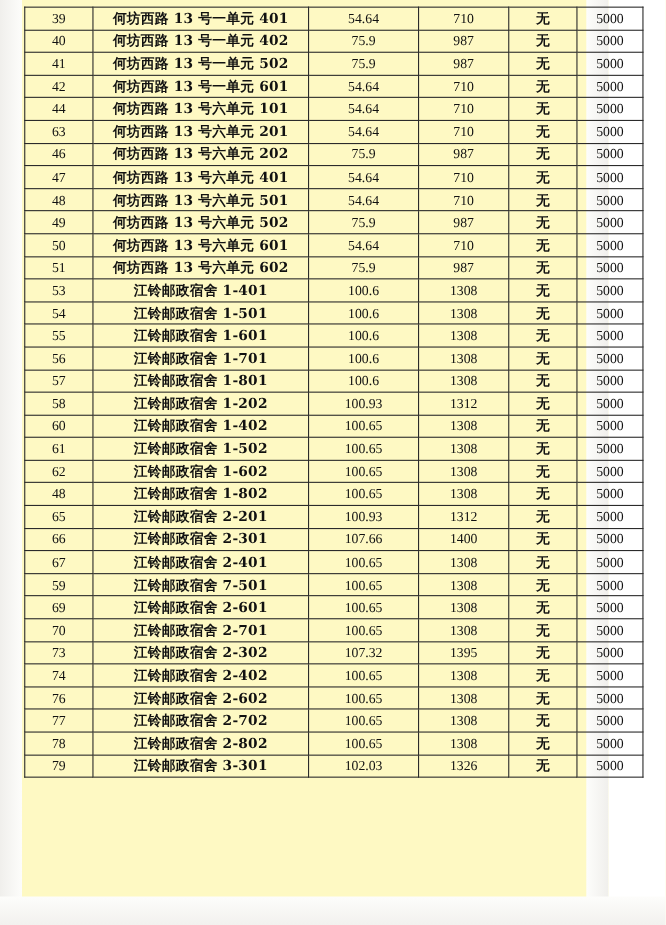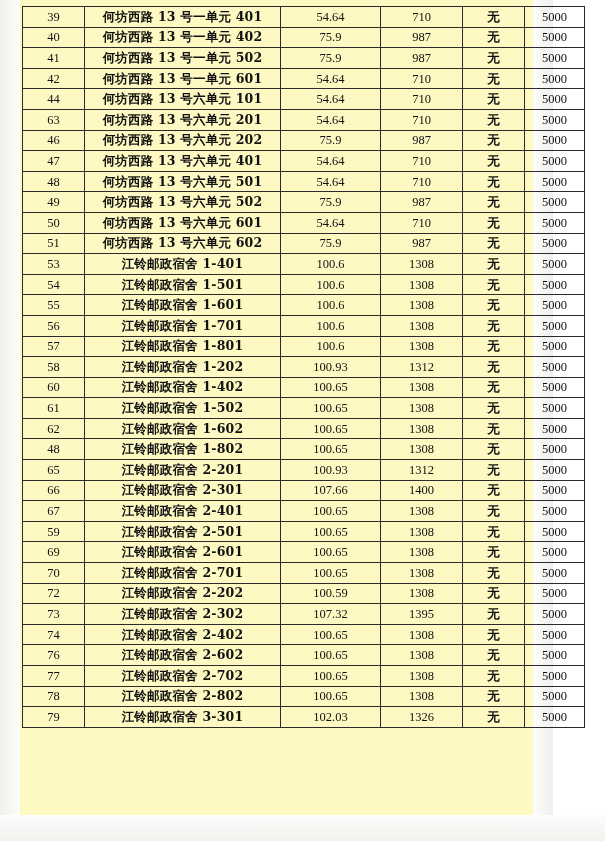--- a/index.html
+++ b/index.html
@@ -305,46 +305,38 @@
           <tr>
             <td class="idx">67</td>
             <td class="name">江铃邮政宿舍 2-401</td>
             <td class="area">100.65</td>
             <td class="fee">1308</td>
             <td class="other">无</td>
             <td class="amt">5000</td>
           </tr>
           <tr>
             <td class="idx">59</td>
-            <td class="name">江铃邮政宿舍 2-501</td>
+            <td class="name">江铃邮政宿舍 7-501</td>
             <td class="area">100.65</td>
             <td class="fee">1308</td>
             <td class="other">无</td>
             <td class="amt">5000</td>
           </tr>
           <tr>
             <td class="idx">69</td>
             <td class="name">江铃邮政宿舍 2-601</td>
             <td class="area">100.65</td>
             <td class="fee">1308</td>
             <td class="other">无</td>
             <td class="amt">5000</td>
           </tr>
           <tr>
             <td class="idx">70</td>
             <td class="name">江铃邮政宿舍 2-701</td>
             <td class="area">100.65</td>
-            <td class="fee">1308</td>
-            <td class="other">无</td>
-            <td class="amt">5000</td>
-          </tr>
-          <tr>
-            <td class="idx">72</td>
-            <td class="name">江铃邮政宿舍 2-202</td>
-            <td class="area">100.59</td>
             <td class="fee">1308</td>
             <td class="other">无</td>
             <td class="amt">5000</td>
           </tr>
           <tr>
             <td class="idx">73</td>
             <td class="name">江铃邮政宿舍 2-302</td>
             <td class="area">107.32</td>
             <td class="fee">1395</td>
             <td class="other">无</td>

